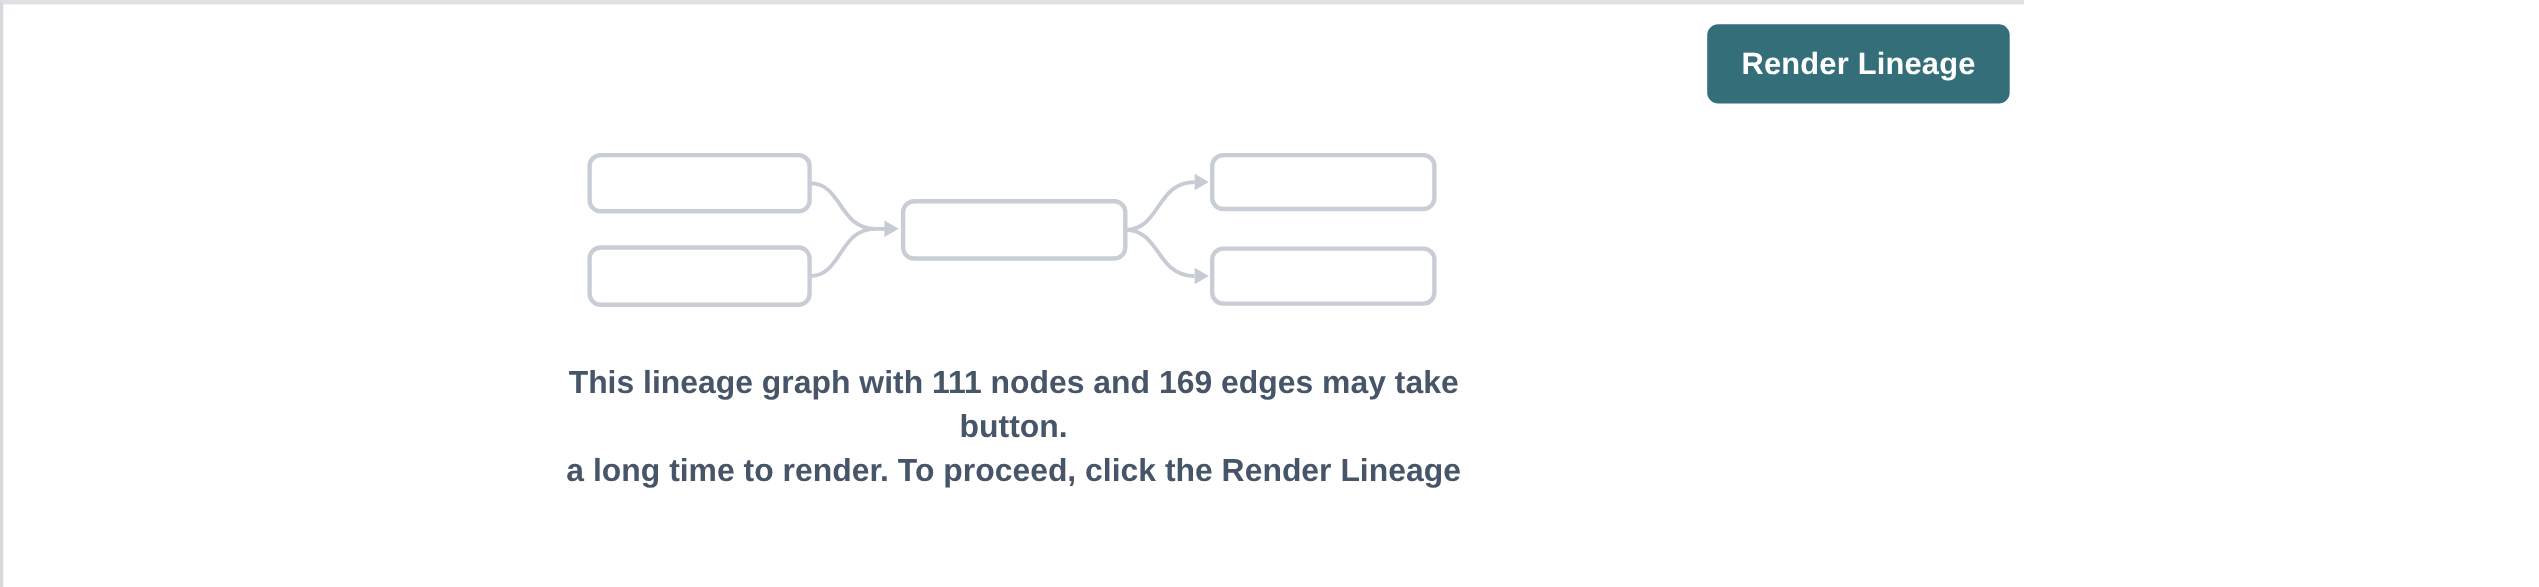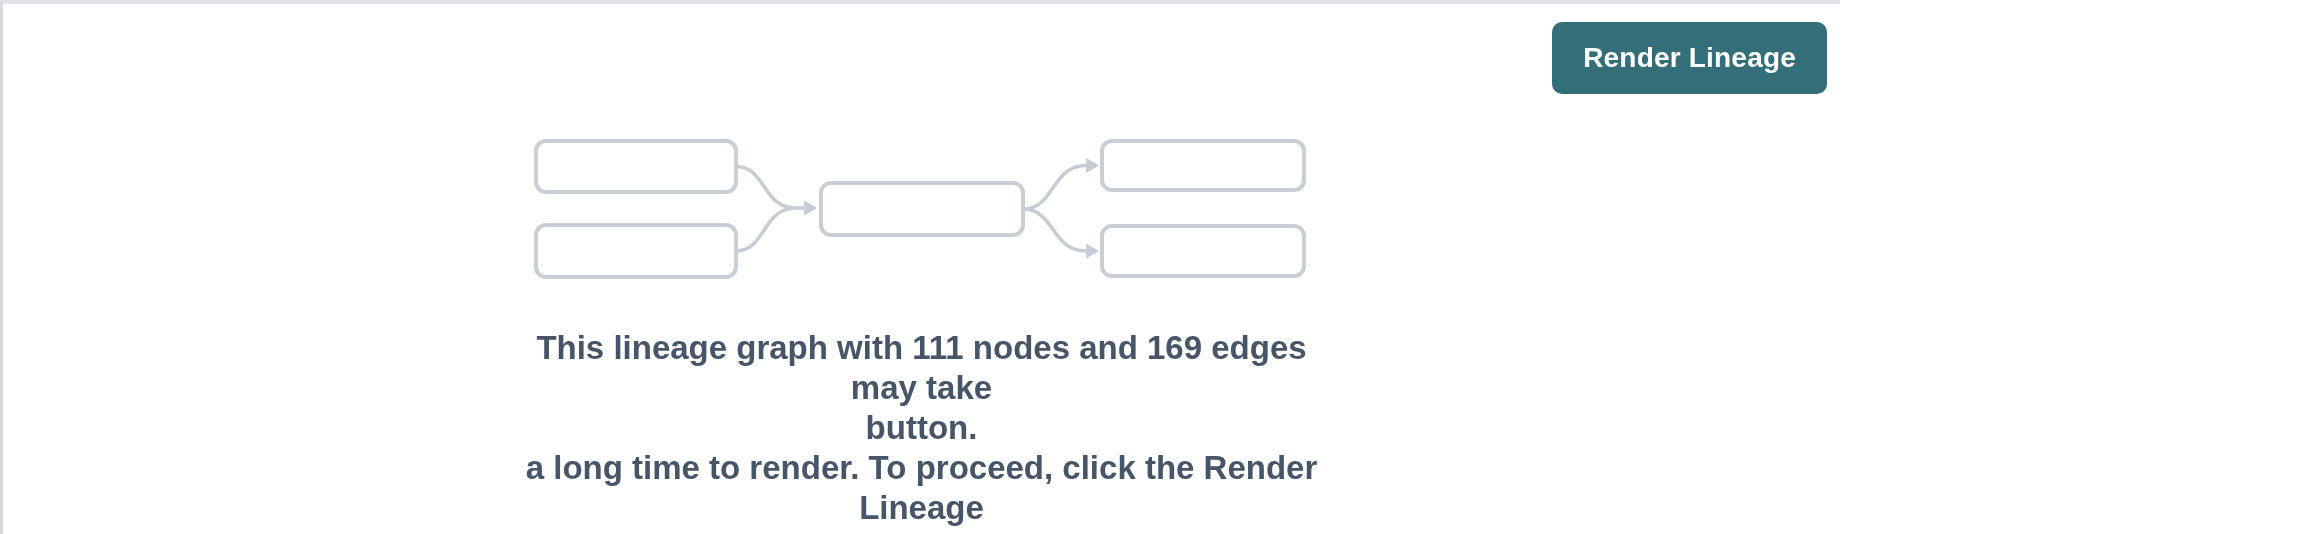--- a/index.html
+++ b/index.html
@@ -33,21 +33,21 @@
     position:absolute;top:126px;left:50%;transform:translateX(-50%);
     width:840px;text-align:center;
   }
   .graphic{display:block;margin:0 auto;}
   .node{fill:#ffffff;stroke:var(--node-stroke);stroke-width:4;}
   .edge{fill:none;stroke:var(--arrow);stroke-width:3.5;}
   .arrowhead{fill:var(--arrow);stroke:none;}
   .message{
     margin-top:38px;
     color:var(--message-text);
-    font-size:33px;font-weight:bold;line-height:40px;
+    font-size:29px;font-weight:bold;line-height:40px;
   }
 </style>
 </head>
 <body>
 
 <div class="panel">
 
   <button class="render-btn">Render Lineage</button>
 
   <div class="center-content">

